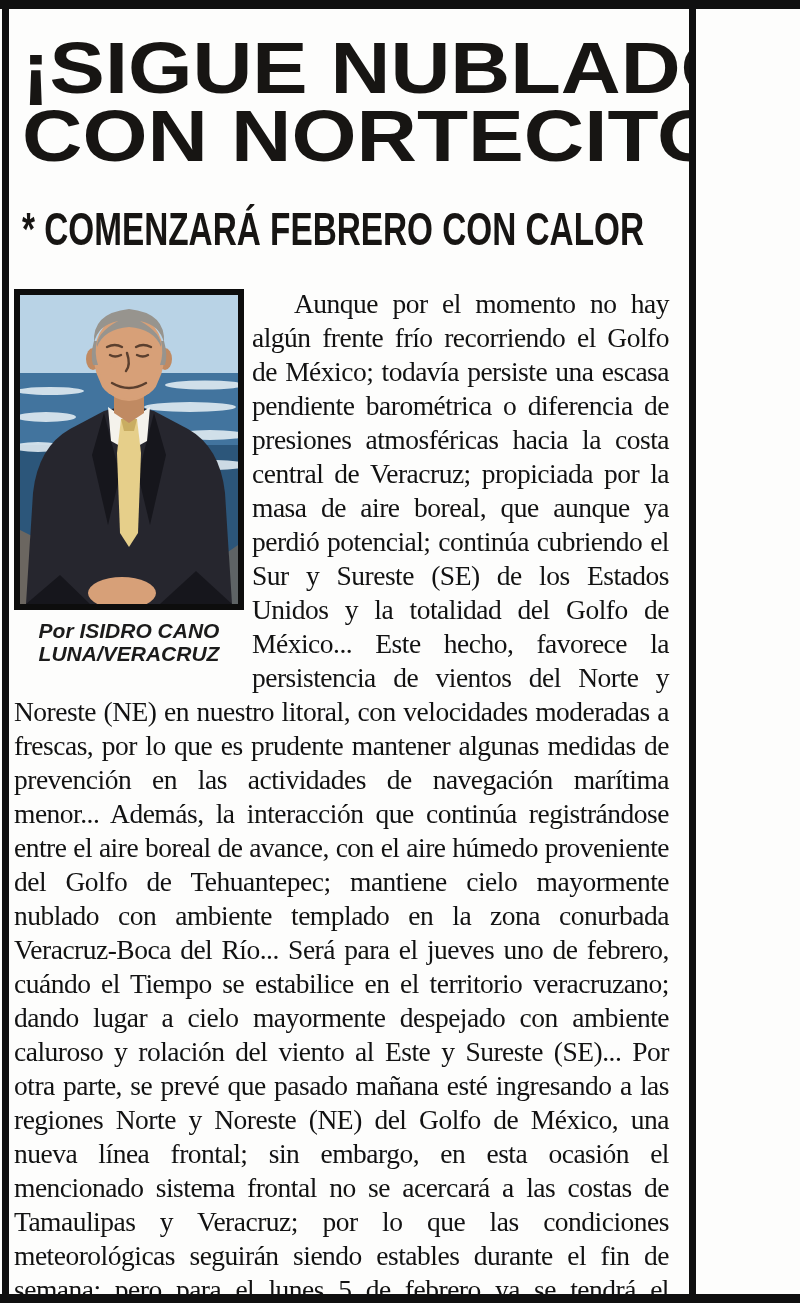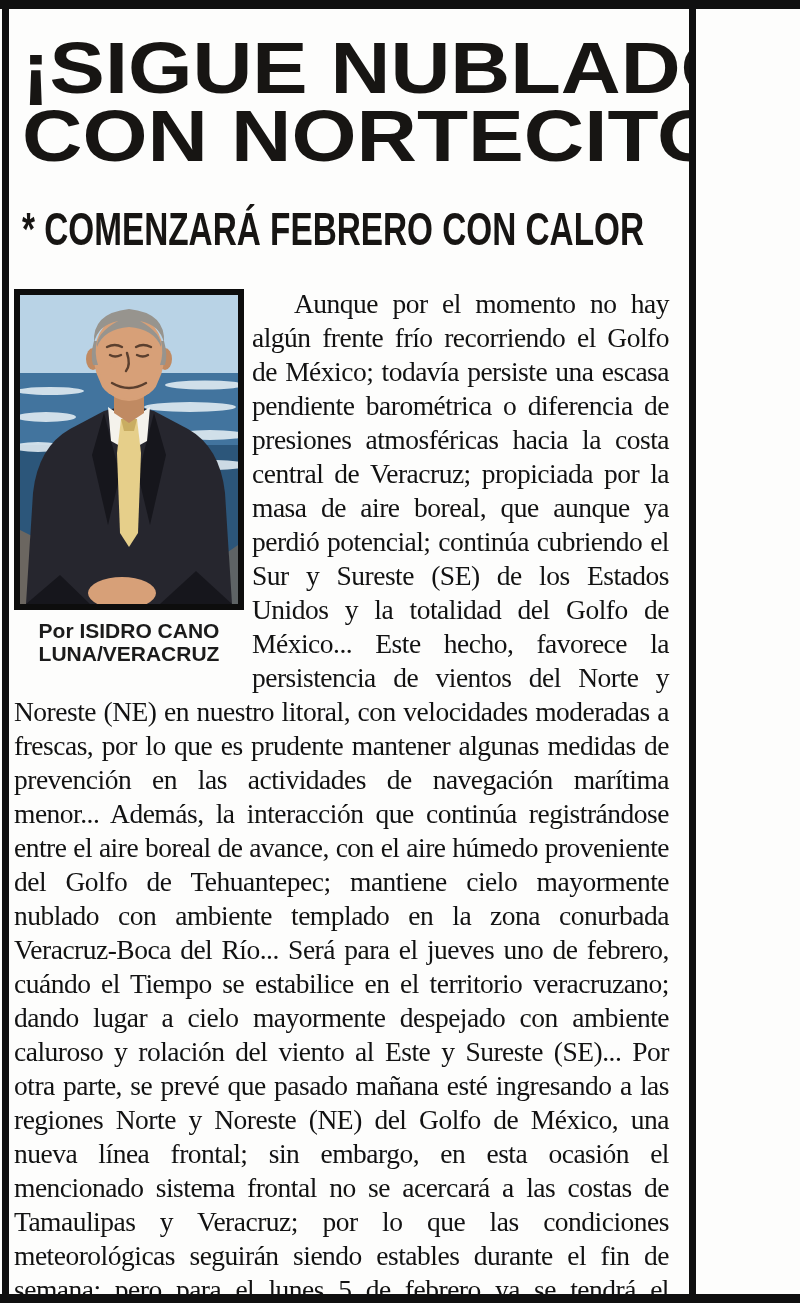--- a/index.html
+++ b/index.html
@@ -43,20 +43,21 @@
     line-height: 34px;
     text-align: justify;
     letter-spacing: -0.5px;
     hyphens: auto;
     -webkit-hyphens: auto;
   }
   .photo-block {
     float: left;
     width: 230px;
     margin: 2px 8px 20px 0;
+    font-style: italic;
   }
   .photo-frame {
     box-sizing: border-box;
     width: 230px; height: 321px;
     border: 6px solid #0d0d0d;
     background: #b9d3e6;
   }
   .photo-frame svg { display: block; }
   .photo-caption {
     font-family: "Liberation Sans", "DejaVu Sans", sans-serif;

